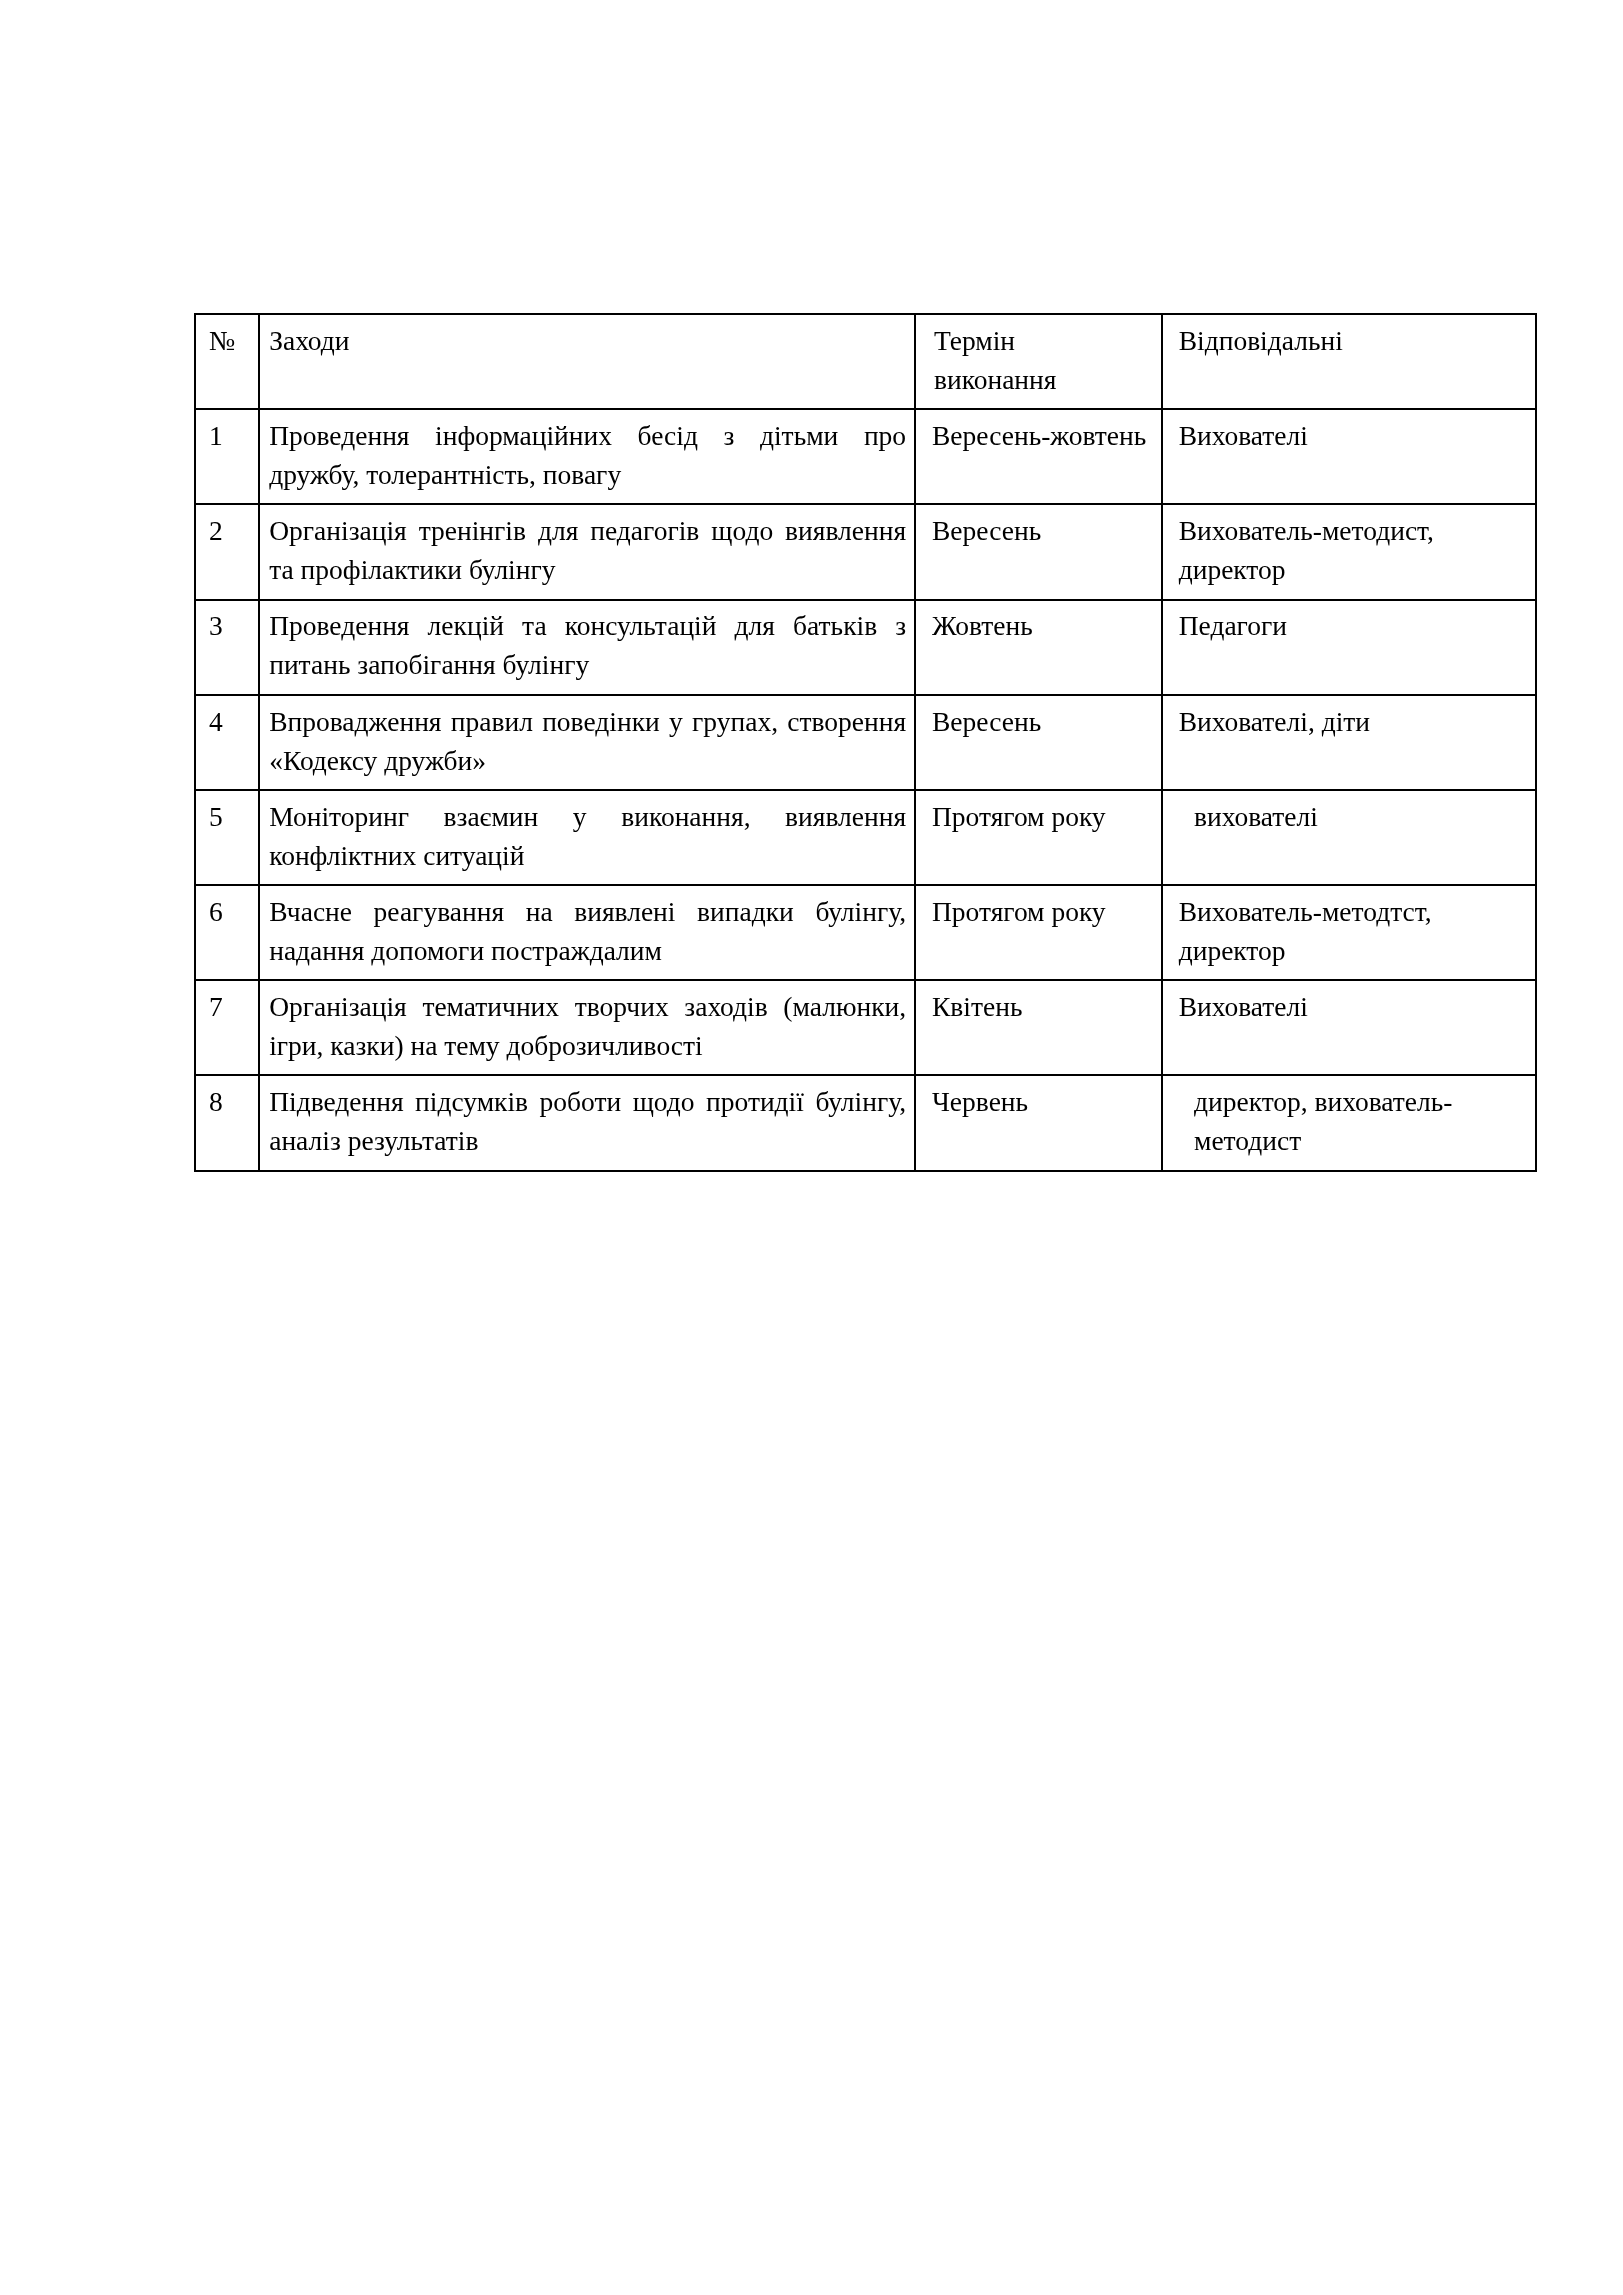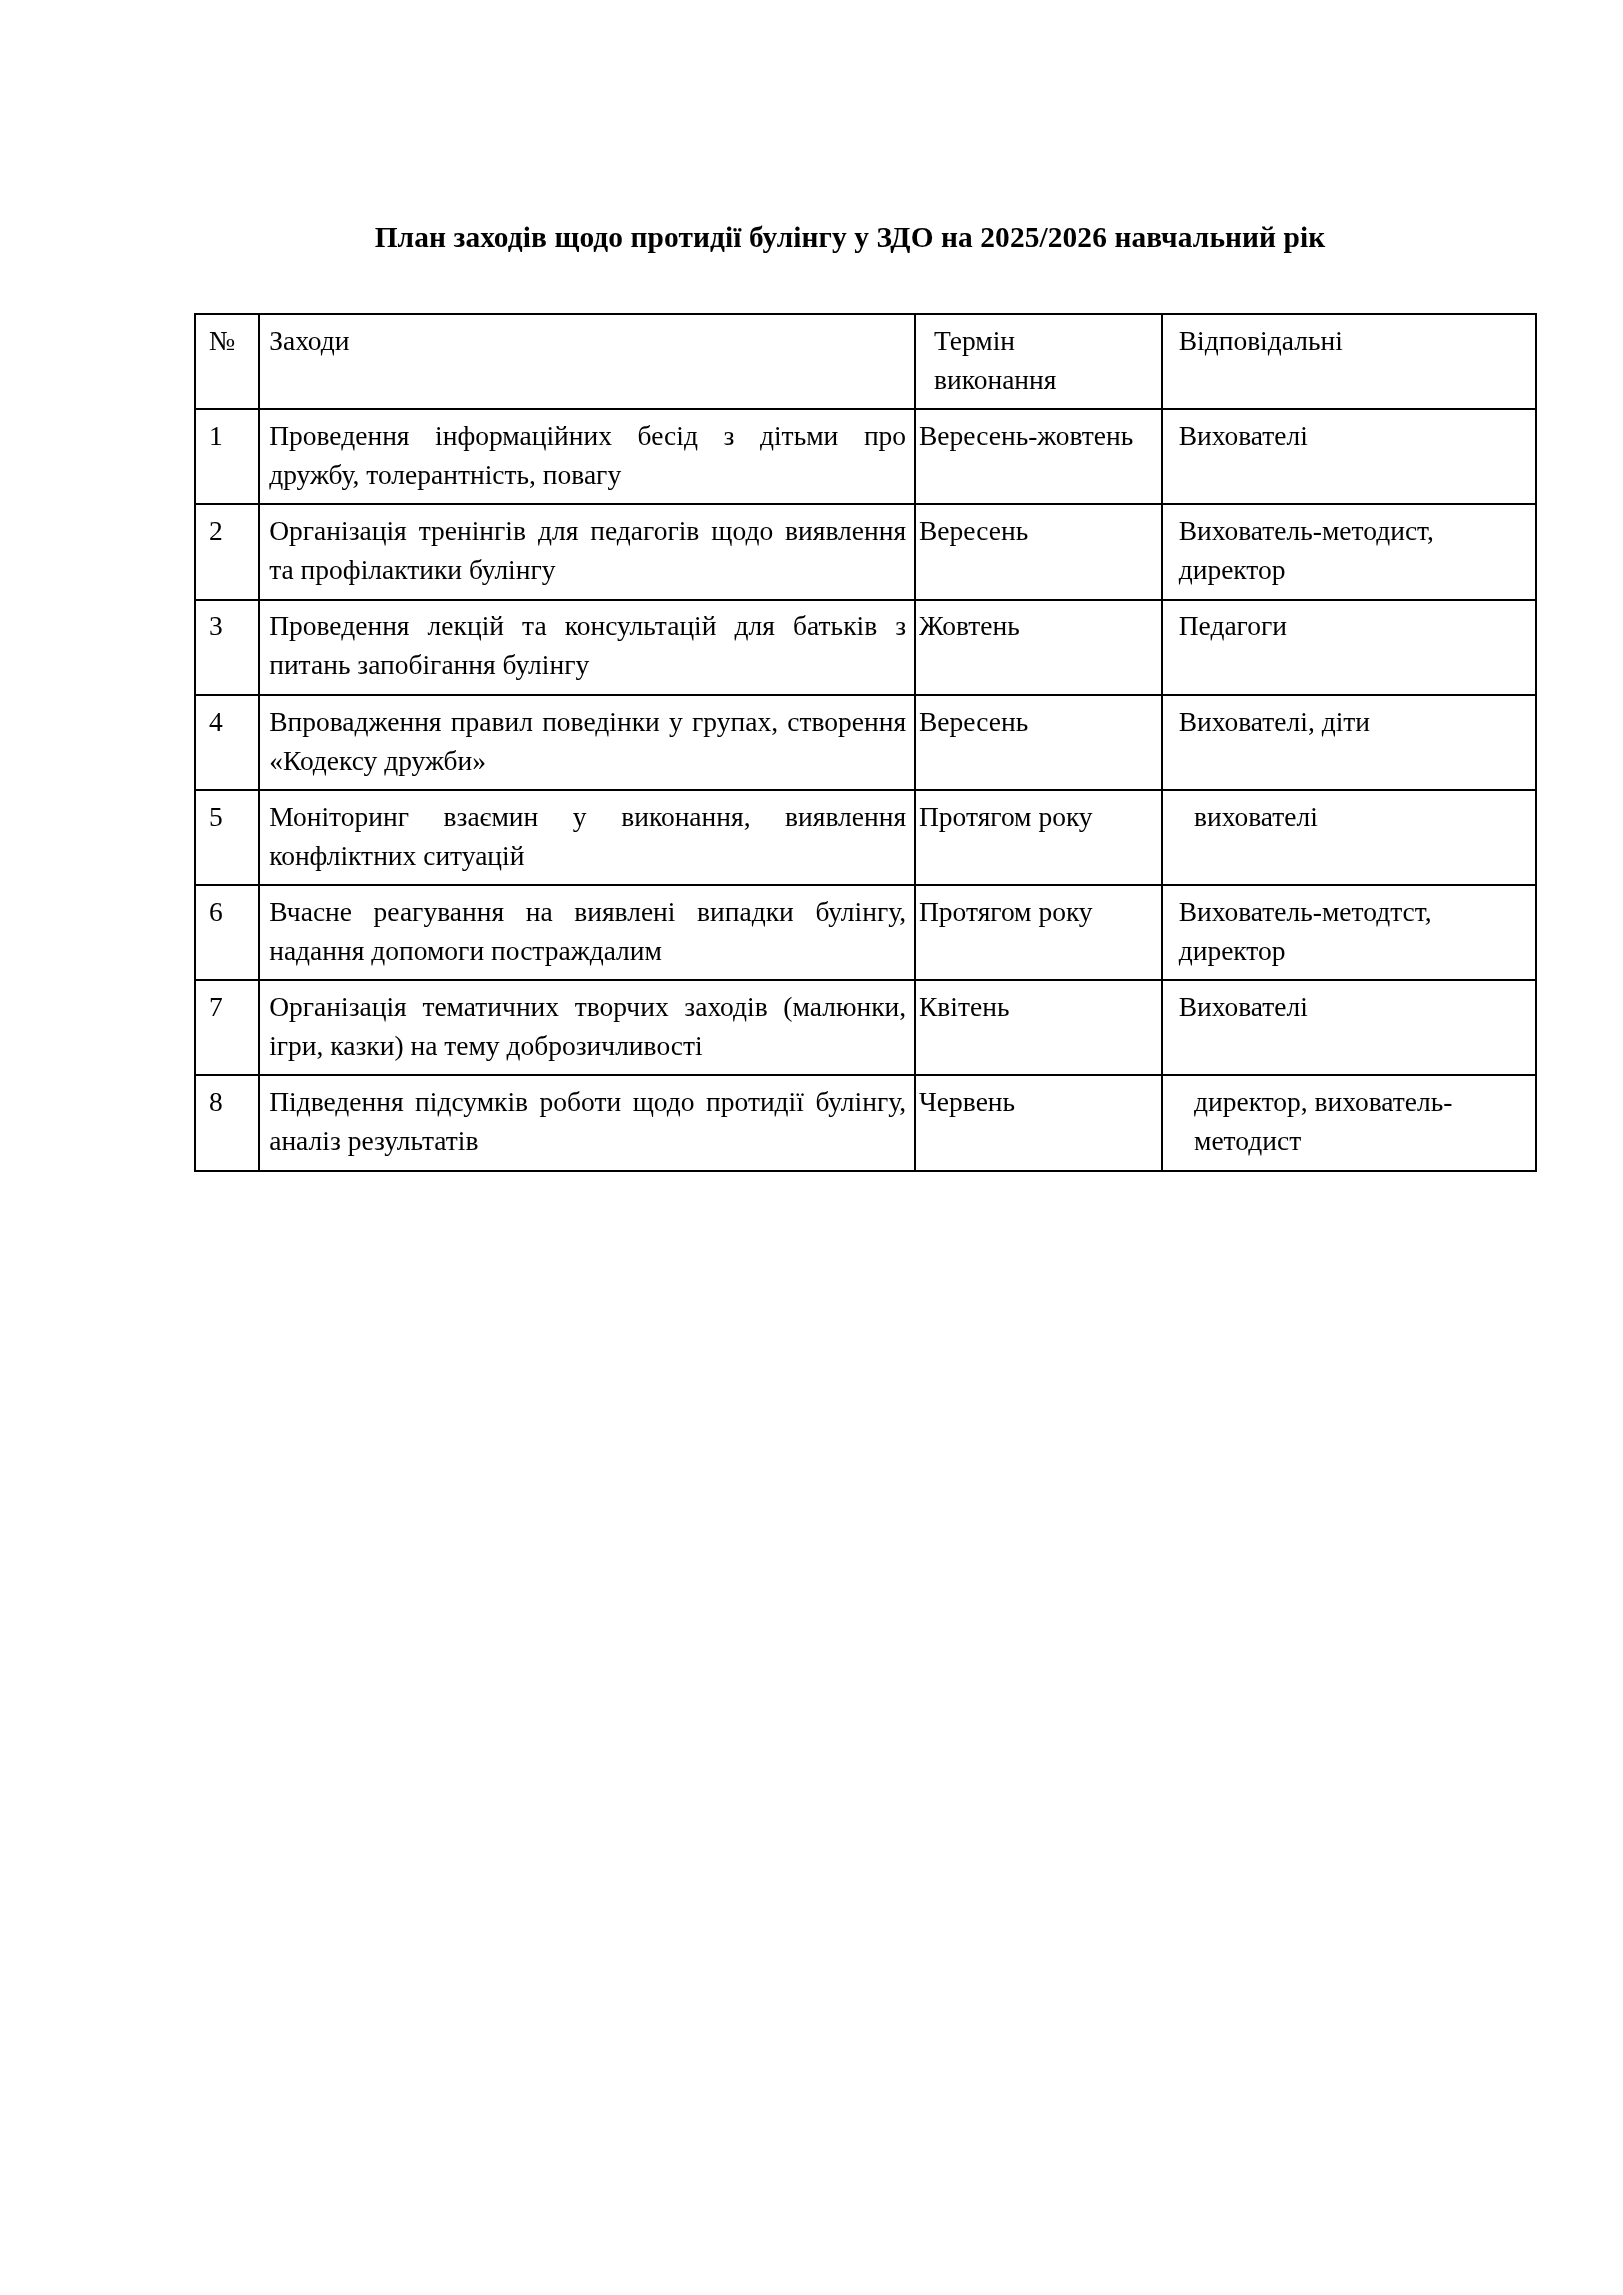--- a/index.html
+++ b/index.html
@@ -77,39 +77,38 @@
   td.cell-num {
     text-align: left;
     padding-left: 13px;
   }
   td.cell-measure {
     text-align: justify;
     text-align-last: left;
     hyphens: none;
   }
   td.cell-term {
-    padding-left: 3px;
+    padding-left: 16px;
   }
   td.cell-resp {
     padding-left: 15.7px;
     border-radius: 16px;
   }
   td.cell-resp.indented {
     padding-left: 31px;
   }
 
   
   .hdr-line { display: block; }
 </style>
 </head>
 <body>
 
 <div class="page">
 
-  <div class="doc-title">План заходів щодо протидії булінгу у ЗДО на 2025/2026 навчальний рік</div>
 
   <table class="plan-table">
     <colgroup>
       <col class="col-num">
       <col class="col-measure">
       <col class="col-term">
       <col class="col-resp">
     </colgroup>
     <thead>
       <tr>

